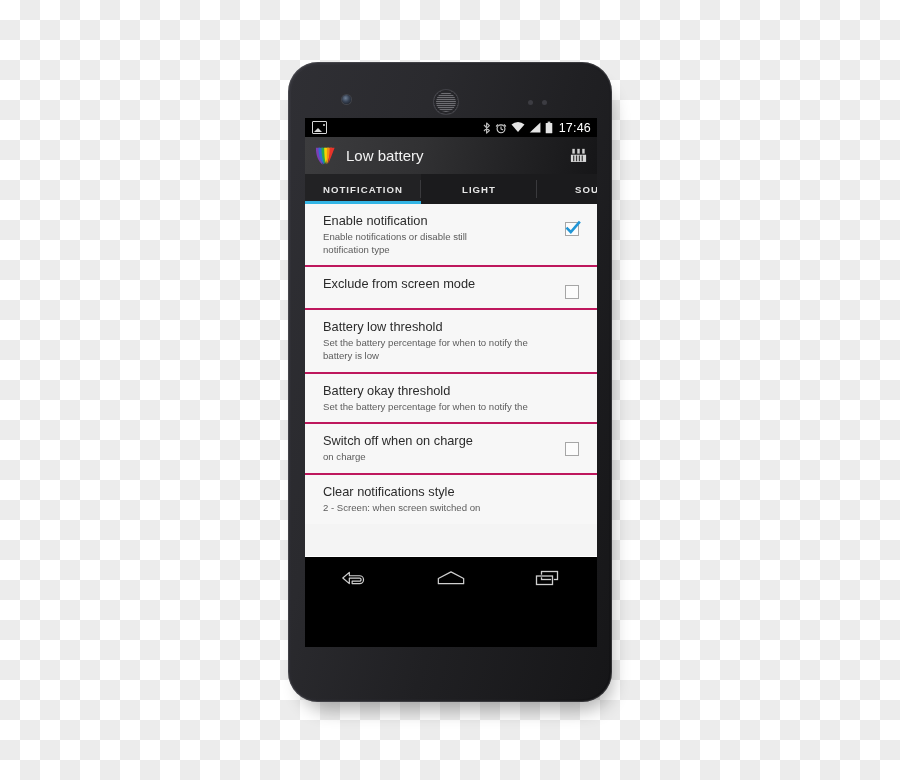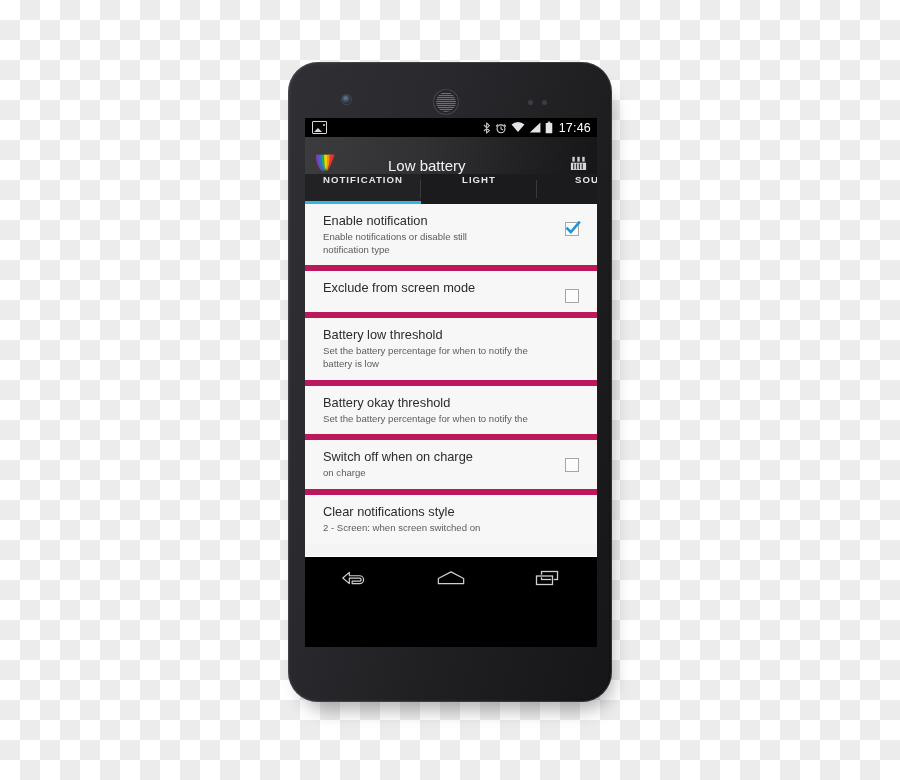--- a/index.html
+++ b/index.html
@@ -151,24 +151,23 @@
     width: 2px; height: 2px;
     border-radius: 50%;
     background: #d8d8d8;
   }
 
   
   .actionbar {
     height: 37px;
     background: linear-gradient(100deg, #3c3c3e 0%, #313133 40%, #232325 70%, #161618 100%);
     display: flex;
-    align-items: flex-end;
+    align-items: center;
     padding: 0 8px 0 9px;
     box-sizing: border-box;
-    gap: 42px;
   }
   .app-logo { width: 22px; height: 22px; flex: none; }
   .app-title {
     color: #f2f2f2;
     font-size: 15px;
     margin-left: 10px;
     font-weight: 400;
     white-space: nowrap;
   }
   .ab-action {
@@ -184,20 +183,21 @@
   .tabbar {
     height: 30px;
     background: #1b1b1d;
     display: flex;
     align-items: stretch;
     position: relative;
   }
   .tab {
     flex: 0 0 auto;
     display: flex;
+    align-items: center;
     justify-content: center;
     color: #e6e6e6;
     font-size: 9.6px;
     font-weight: bold;
     letter-spacing: 1.05px;
     position: relative;
     box-sizing: border-box;
   }
   .tab.t-notification { width: 116px; background: #222224; }
   .tab.t-light  { width: 116px; }
@@ -223,21 +223,21 @@
   .list {
     background: #f4f4f4;
     height: 352px;
     overflow: hidden;
   }
   .row {
     display: flex;
     align-items: flex-start;
     padding: 9px 10px 9px 18px;
     box-sizing: border-box;
-    border-bottom: 6px solid #be185d;
+    border-bottom: 2px solid #be185d;
     background: #f7f7f7;
   }
   .row:last-child { border-bottom: none; }
   .row-text { flex: 1 1 auto; min-width: 0; }
   .row-title {
     font-size: 12.8px;
     color: #2b2b2b;
     line-height: 1.25;
     margin-bottom: 2px;
   }

